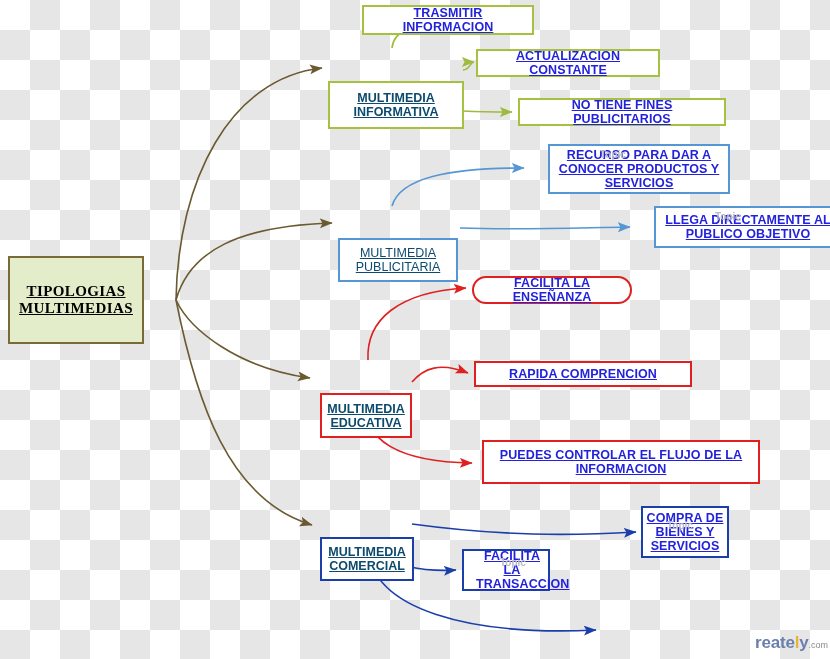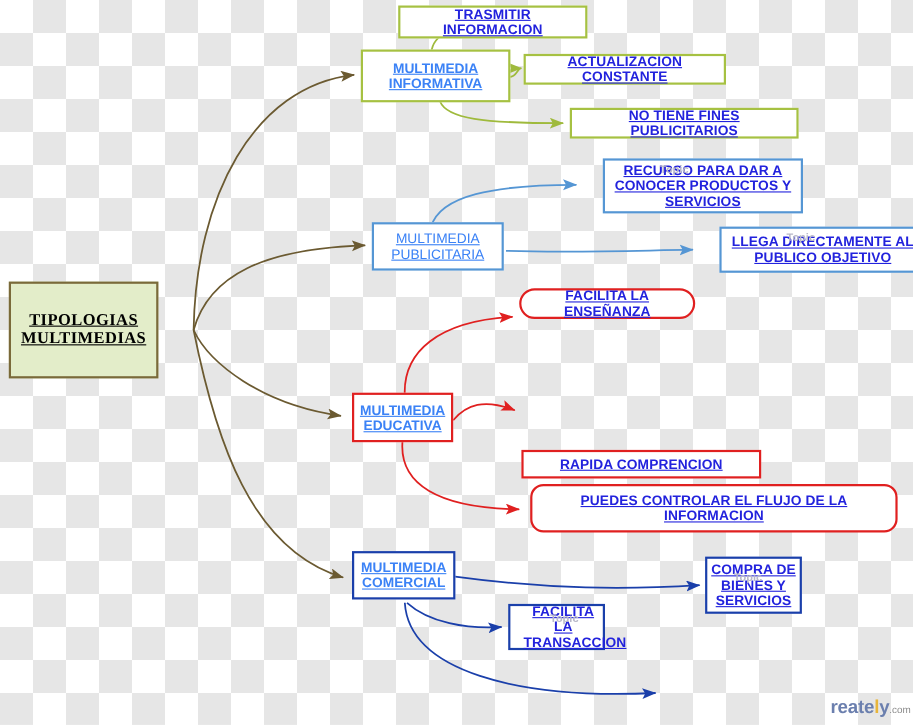--- a/index.html
+++ b/index.html
@@ -49,21 +49,22 @@
     font-family: "Liberation Serif", serif;
     font-weight: bold;
     font-size: 15px;
     color: #000000;
     letter-spacing: 0.4px;
   }
   
   .branch {
     font-size: 12.5px;
     font-weight: bold;
-    color: #3b82f6;
+    color: #0c4a6e;
+    margin-top: 36px;
   }
   .branch.green  { border: 2px solid #a6c142; }
   .branch.blue   { border: 2px solid #5596d4; }
   .branch.red    { border: 2px solid #e02020; }
   .branch.navy   { border: 2px solid #1a3faa; }
 
   
   .leaf {
     font-size: 12.5px;
     font-weight: bold;
@@ -212,29 +213,29 @@
     </span>
   </div>
 
   <div class="node branch red" style="left:320px; top:357px; width:92px; height:45px;">
     <span class="label">
       <span>MULTIMEDIA</span><br>
       <span>EDUCATIVA</span>
     </span>
   </div>
 
-  <div class="node leaf red" style="left:472px; top:262px; width:160px; height:28px;border-radius:14px;">
+  <div class="node leaf red" style="left:472px; top:276px; width:160px; height:28px;border-radius:14px;">
     <span class="label">FACILITA LA ENSEÑANZA</span>
   </div>
 
-  <div class="node leaf red" style="left:474px; top:361px; width:218px; height:26px;margin-top:48px;">
+  <div class="node leaf red" style="left:474px; top:361px; width:218px; height:26px;">
     <span class="label">RAPIDA COMPRENCION</span>
   </div>
 
-  <div class="node leaf red" style="left:482px; top:440px; width:334px; height:44px;border-radius:12px;">
+  <div class="node leaf red" style="left:482px; top:440px; width:278px; height:44px;">
     <span class="label">PUEDES CONTROLAR  EL  FLUJO DE LA  INFORMACION</span>
   </div>
 
   <div class="node branch navy" style="left:320px; top:501px; width:94px; height:44px;">
     <span class="label">
       <span>MULTIMEDIA</span><br>
       <span>COMERCIAL</span>
     </span>
   </div>
 

